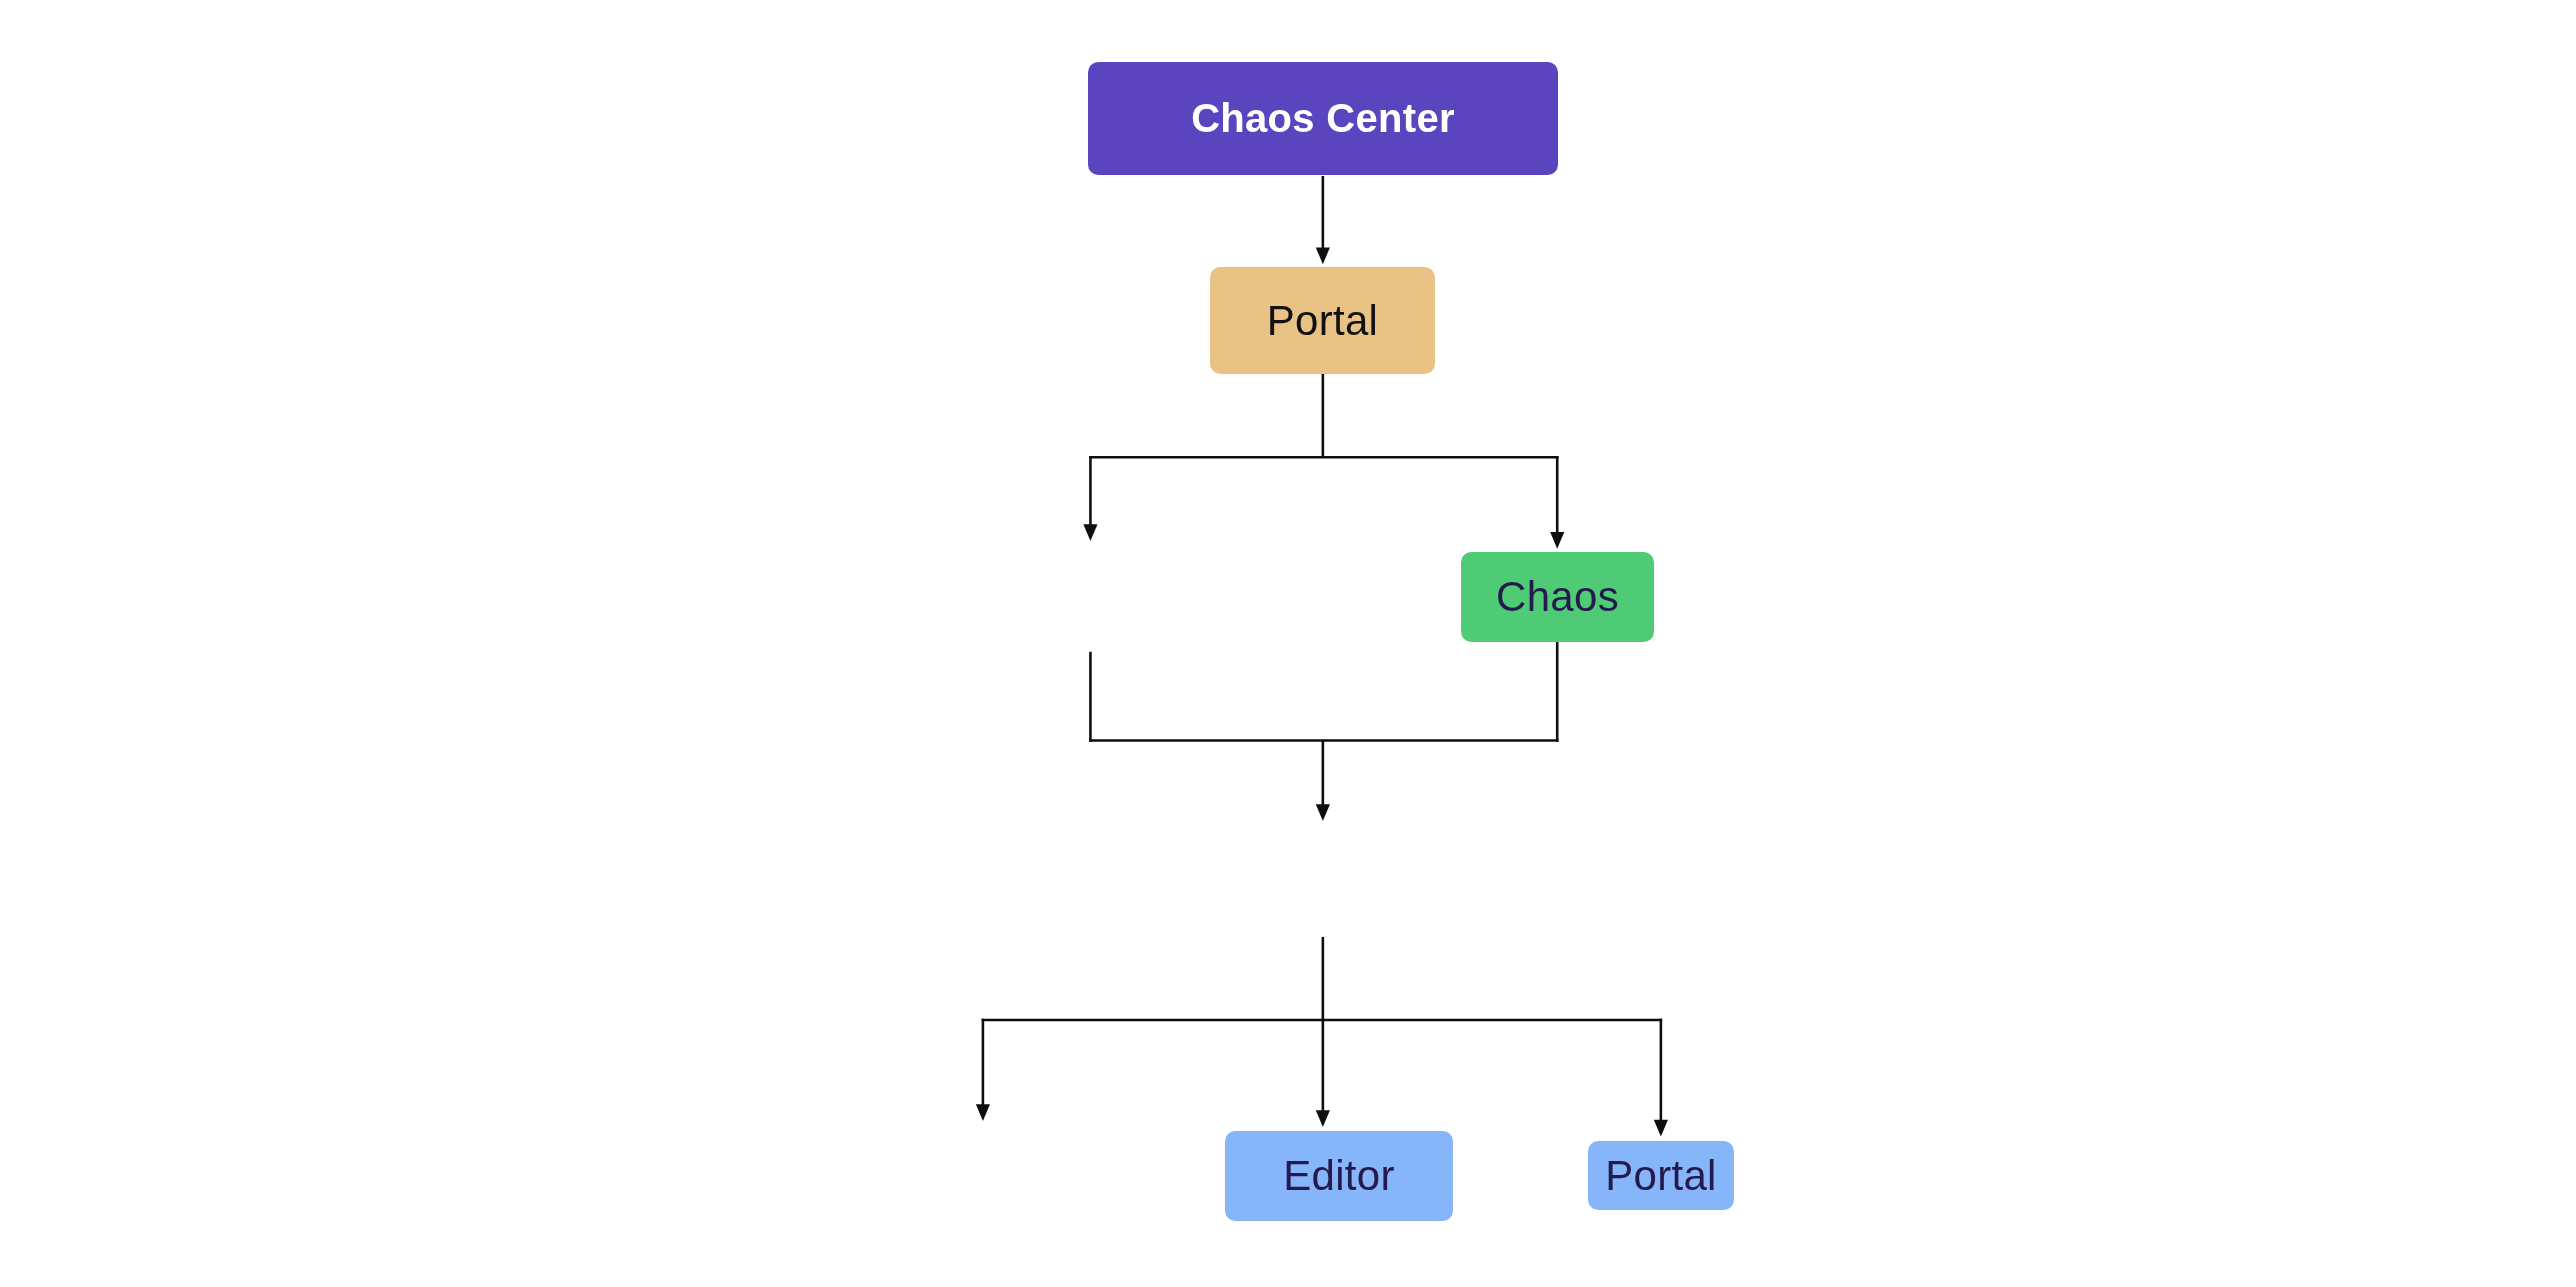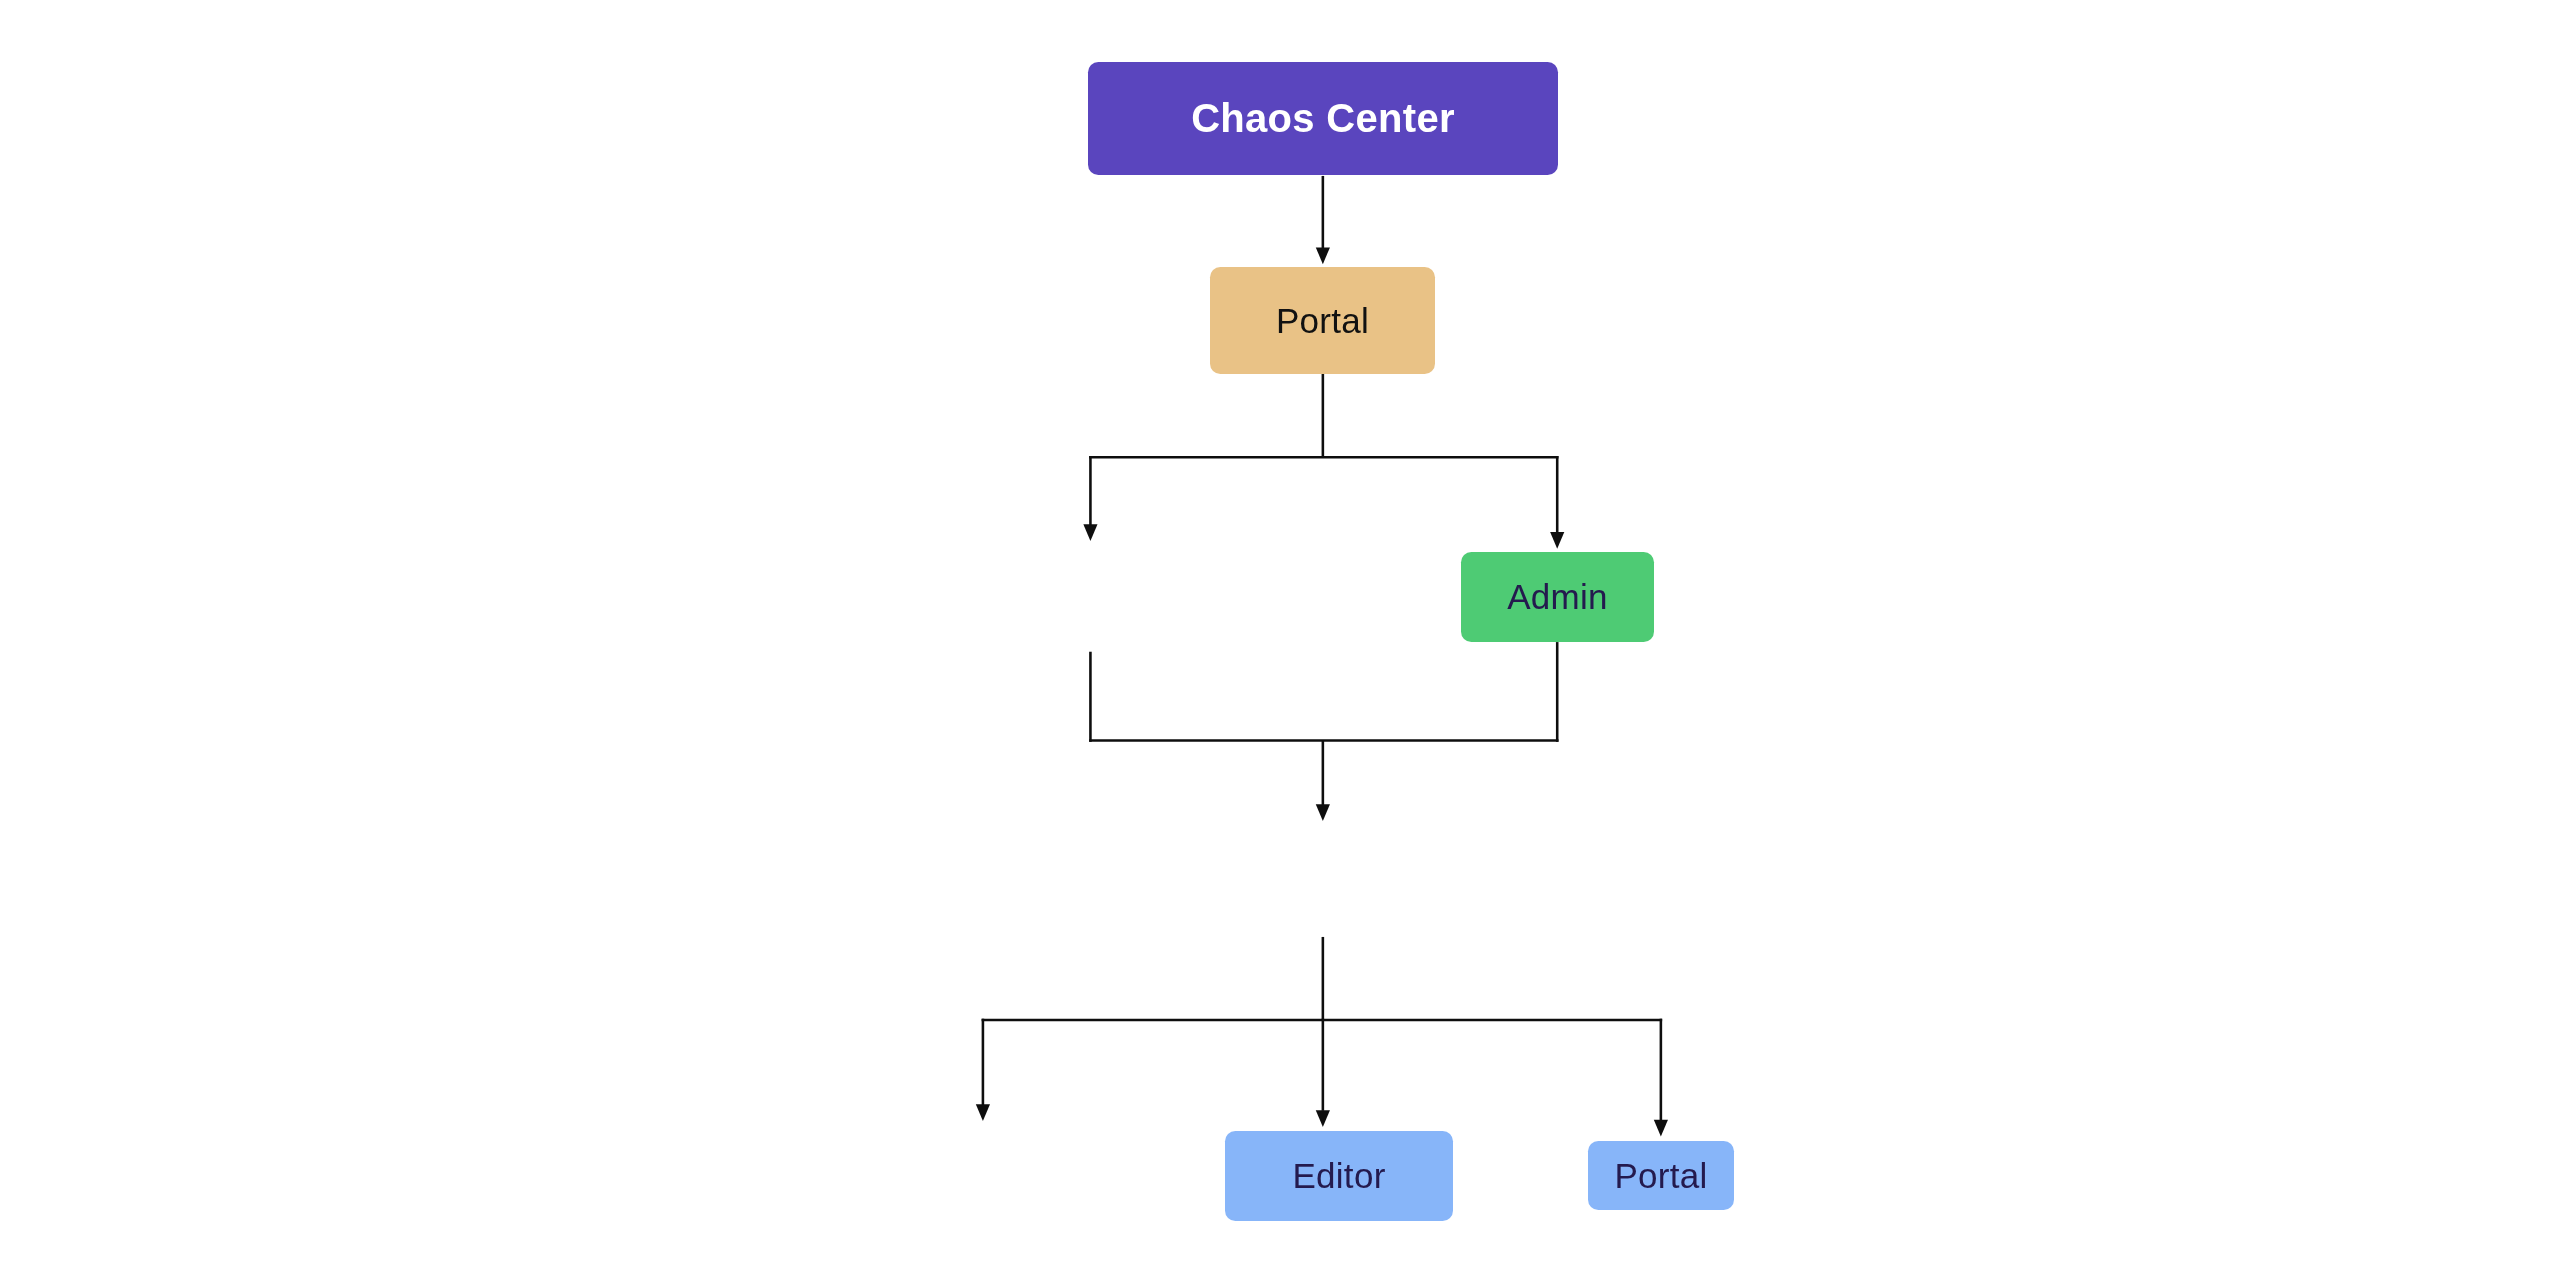--- a/index.html
+++ b/index.html
@@ -25,21 +25,21 @@
     width: 2576px; height: 1288px;
     display: block;
   }
   .node {
     position: absolute;
     display: flex;
     align-items: center;
     justify-content: center;
     border-radius: 10.3px;
     box-sizing: border-box;
-    font-size: 35px;
+    font-size: 42px;
     font-weight: 500;
     letter-spacing: 0.3px;
     white-space: nowrap;
   }
   .node--root {
     font-size: 40px;
     font-weight: 700;
     letter-spacing: 0.3px;
   }
   
@@ -92,21 +92,21 @@
   <div class="node node--root" id="n-chaos-center" style="background: rgb(90, 69, 190); color: rgb(255, 255, 255);">
     <span>Chaos Center</span>
   </div>
 
   <div class="node" id="n-portal" style="background: rgb(233, 194, 134); color: rgb(17, 17, 17);">
     <span>Portal</span>
   </div>
 
 
   <div class="node" id="n-user" style="background: rgb(78, 203, 116); color: rgb(36, 26, 78);">
-    <span>Admin</span>
+    <span>Chaos</span>
   </div>
 
 
 
   <div class="node" id="n-editor" style="background: rgb(135, 181, 249); color: rgb(36, 26, 78);">
     <span>Editor</span>
   </div>
 
   <div class="node" id="n-viewer" style="background: rgb(135, 181, 249); color: rgb(36, 26, 78);">
     <span>Portal</span>

